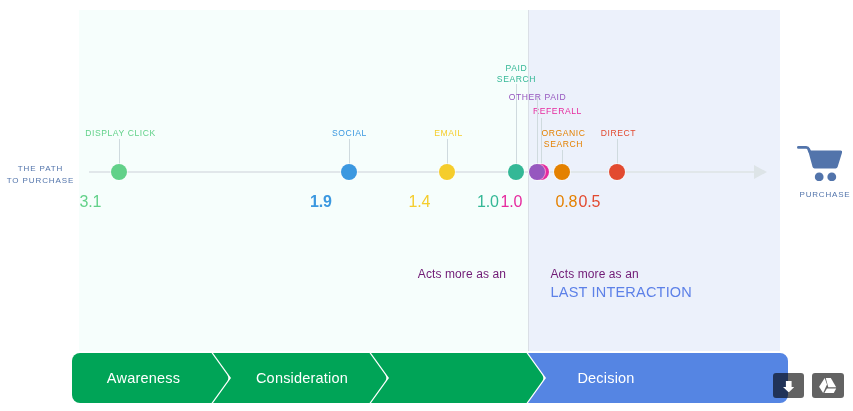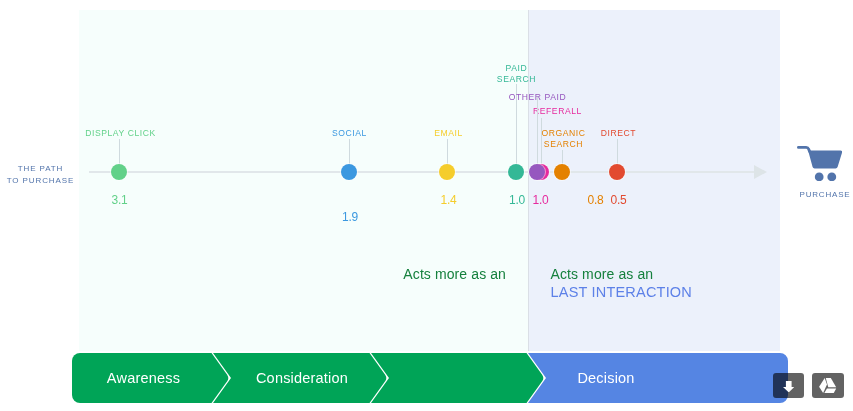--- a/index.html
+++ b/index.html
@@ -21,25 +21,25 @@
   
   #pathCaption{position:absolute;left:-10px;top:162.5px;width:100px;text-align:center;
                color:#5274ab;font-size:8px;letter-spacing:0.9px;line-height:12.5px;font-weight:400;
                white-space:nowrap;}
   #pathCaption div{padding-left:1px;}
   .dot{position:absolute;border-radius:50%;}
   .stem{position:absolute;width:1px;background:#cfdade;}
   .nlabel{position:absolute;font-size:9px;letter-spacing:0.6px;line-height:11px;
           white-space:nowrap;text-align:center;}
   .nlabel div{padding-left:1px;transform:scaleX(0.955);}
-  .nvalue{position:absolute;font-size:12px;white-space:nowrap;text-align:center;letter-spacing:-0.2px;}
+  .nvalue{position:absolute;font-size:16px;white-space:nowrap;text-align:left;letter-spacing:-0.2px;}
 
   
   .capt{position:absolute;}
-  .capt .sub{font-size:14px;color:#15803d;line-height:18.3px;letter-spacing:0.1px;}
+  .capt .sub{font-size:12px;color:#701a75;line-height:18.3px;letter-spacing:0.1px;}
   .capt .main{font-size:14.5px;line-height:18.5px;letter-spacing:0.2px;}
   #assistCapt{left:300px;top:265px;width:206px;text-align:right;}
   #assistCapt .main{color:#21a877;}
   #lastCapt{left:550.5px;top:265px;width:220px;text-align:left;}
   #lastCapt .main{color:#5d81e8;}
 
   
   #cart{position:absolute;left:0;top:0;width:853px;height:411px;}
   #cartIcon{position:absolute;left:796.8px;top:145.7px;}
   #cartLabel{position:absolute;left:775px;top:189.5px;width:100px;text-align:center;
@@ -79,21 +79,21 @@
       <div class="nlabel" style="color: rgb(98, 209, 137); left: 20px; width: 200px; top: 128px;">
         <div>DISPLAY CLICK</div>
       </div>
       <div class="dot" style="background: rgb(98, 209, 137); width: 16.5px; height: 16.5px; left: 110.75px; top: 163.75px; box-shadow: rgba(255, 255, 255, 0.5) 0px 0px 0px 1px;"></div>
       <div class="nvalue" style="color: rgb(98, 209, 137); left: 79.5px; width: 80px; top: 193px;">3.1</div>
       <div class="stem" style="left: 349px; top: 139px; height: 29px;"></div>
       <div class="nlabel" style="color: rgb(59, 152, 224); left: 249px; width: 200px; top: 128px;">
         <div>SOCIAL</div>
       </div>
       <div class="dot" style="background: rgb(59, 152, 224); width: 16.5px; height: 16.5px; left: 340.75px; top: 163.75px; box-shadow: rgba(255, 255, 255, 0.5) 0px 0px 0px 1px;"></div>
-      <div class="nvalue" style="color: rgb(59, 152, 224); left: 310px; width: 80px; top: 210px;">1.9</div>
+      <div class="nvalue" style="color: rgb(59, 152, 224); left: 310px; width: 80px; top: 193px; font-weight: bold;">1.9</div>
       <div class="stem" style="left: 447px; top: 139px; height: 29px;"></div>
       <div class="nlabel" style="color: rgb(245, 205, 44); left: 348px; width: 200px; top: 128px;">
         <div>EMAIL</div>
       </div>
       <div class="dot" style="background: rgb(245, 205, 44); width: 16.5px; height: 16.5px; left: 438.75px; top: 163.75px; box-shadow: rgba(255, 255, 255, 0.5) 0px 0px 0px 1px;"></div>
       <div class="nvalue" style="color: rgb(245, 205, 44); left: 408.5px; width: 80px; top: 193px;">1.4</div>
       <div class="stem" style="left: 516px; top: 84px; height: 84px;"></div>
       <div class="nlabel" style="color: rgb(52, 184, 150); left: 416px; width: 200px; top: 63px;">
         <div>PAID</div>
         <div>SEARCH</div>

